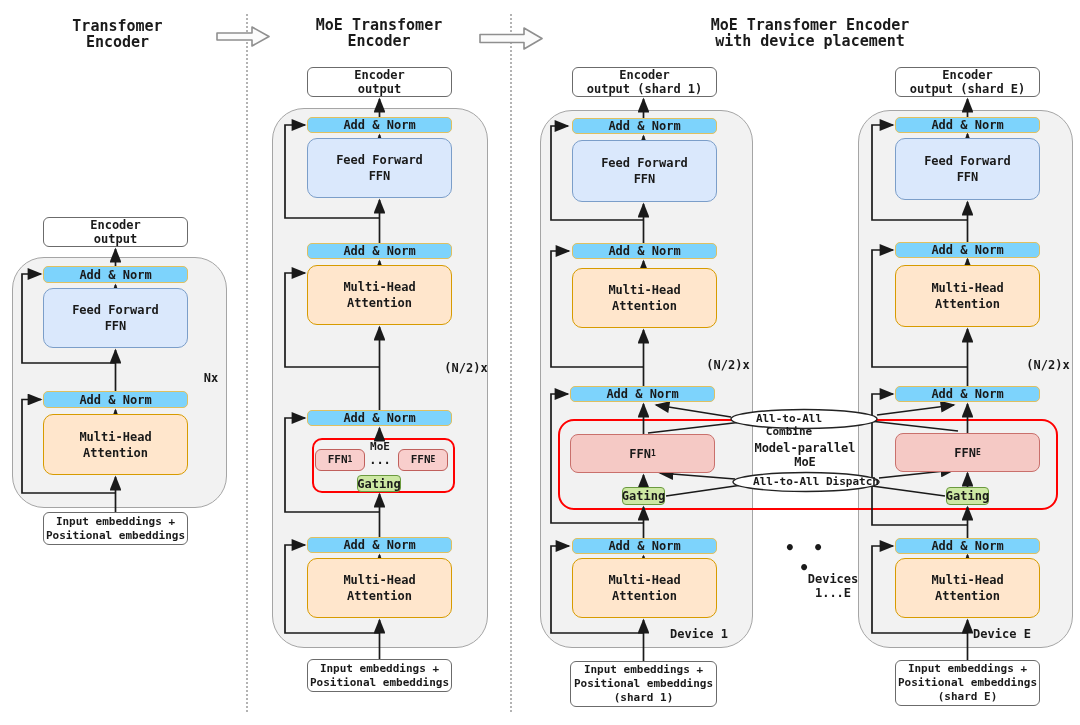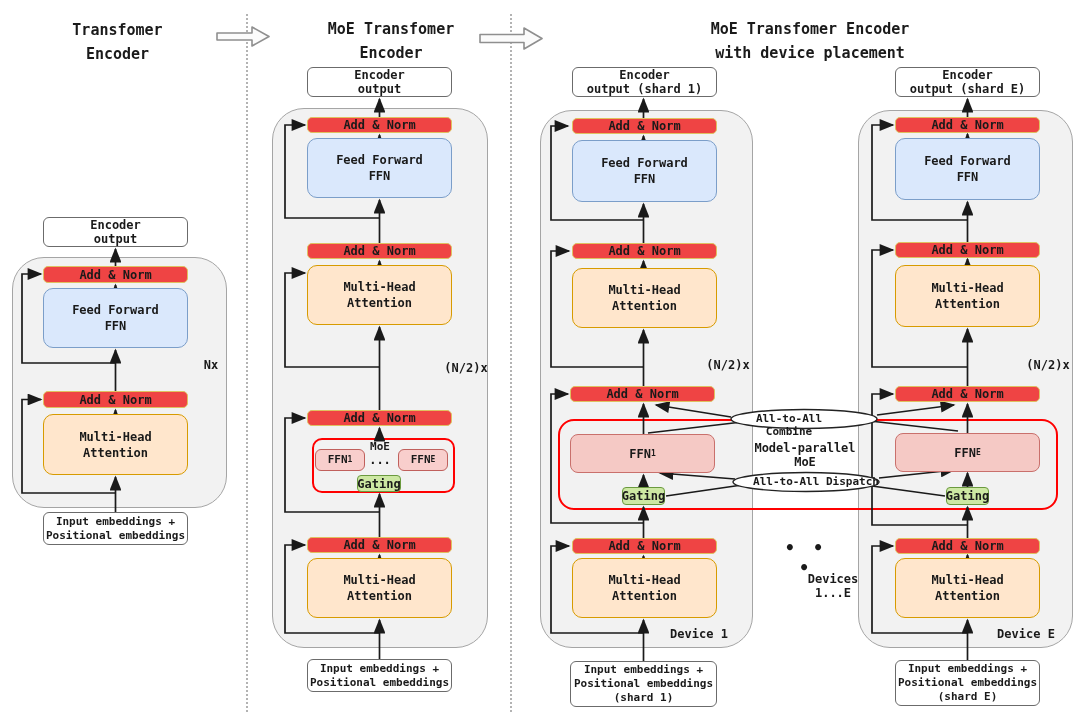--- a/index.html
+++ b/index.html
@@ -8,45 +8,45 @@
     font-family:"DejaVu Sans Mono","Liberation Mono",monospace;color:#1a1a1a;
   }
   .vsep{position:absolute;width:0;border-left:2px dotted #b3b3b3;top:14px;height:698px;z-index:0;}
   .container{position:absolute;background:#F2F2F2;border:1.4px solid #A5A5A5;border-radius:32px;z-index:1;box-sizing:border-box;}
   .redbox{position:absolute;border:2.5px solid #FF0000;border-radius:16px;z-index:2;box-sizing:border-box;}
   svg.wires{position:absolute;left:0;top:0;z-index:3;pointer-events:none;}
   .box{
     position:absolute;box-sizing:border-box;display:flex;align-items:center;justify-content:center;
     text-align:center;font-weight:bold;white-space:pre-line;z-index:4;line-height:14px;
   }
-  .yellow{background:#ef4444;border:1.3px solid #DFC060;border-radius:5px;font-size:12px;text-align:right;}
+  .yellow{background:#7dd3fc;border:1.3px solid #DFC060;border-radius:5px;font-size:12px;text-align:right;}
   .blue{background:#DAE8FC;border:1.3px solid #7B9EC9;border-radius:10px;font-size:12px;line-height:16px;}
   .orange{background:#FFE6CC;border:1.3px solid #D79B00;border-radius:10px;font-size:12px;line-height:16px;}
   .white{background:#ffffff;border:1.2px solid #6b6b6b;border-radius:6px;font-size:12px;line-height:14px;}
   .whitesm{font-size:11px;line-height:14px;}
   .pinkS{background:#F8CECC;border:1.3px solid #C0605C;border-radius:6px;font-size:11px;}
   .pinkL{background:#F5C9C5;border:1.3px solid #C9706C;border-radius:8px;font-size:12px;}
   .green{background:#CDE8A3;border:1.3px solid #6B9A3F;border-radius:4px;font-size:12px;}
   .lbl{position:absolute;font-weight:bold;text-align:center;white-space:pre-line;z-index:5;}
-  .title{font-size:15px;line-height:24px;}
+  .title{font-size:15px;line-height:16px;}
   .small{font-size:12px;line-height:14px;}
   .tiny{font-size:11px;line-height:13px;}
   sub{font-size:8px;line-height:1;}
 </style>
 </head>
 <body>
 
 <div id="stage">
 
   <div class="vsep" style="left:246px"></div>
   <div class="vsep" style="left:510px"></div>
 
   <div class="lbl title" style="left:40px;top:18px;width:155px">Transfomer
 Encoder</div>
-  <div class="lbl title" style="left:311px;top:17px;width:160px">MoE Transfomer
+  <div class="lbl title" style="left:299px;top:17px;width:160px">MoE Transfomer
 Encoder</div>
   <div class="lbl title" style="left:690px;top:17px;width:240px">MoE Transfomer Encoder
 with device placement</div>
 
   <div class="container" style="left:12px;top:257px;width:215px;height:251px"></div>
   <div class="container" style="left:272px;top:108px;width:216px;height:540px"></div>
   <div class="container" style="left:540px;top:110px;width:213px;height:538px"></div>
   <div class="container" style="left:858px;top:110px;width:215px;height:538px"></div>
 
   <div class="redbox" style="left:312px;top:438px;width:143px;height:55px;border-radius:10px;border-width:2px"></div>
@@ -135,21 +135,21 @@
       <ellipse cx="804" cy="419" rx="73" ry="9.5"></ellipse>
       <ellipse cx="806" cy="482" rx="73" ry="9.5"></ellipse>
     </g>
   </svg>
 
   <div class="box white" style="left:43px;top:217px;width:145px;height:30px"><span>Encoder
 output</span></div>
   <div class="box yellow" style="left:43px;top:266px;width:145px;height:17px"><span>Add &amp; Norm</span></div>
   <div class="box blue" style="left:43px;top:288px;width:145px;height:60px"><span>Feed Forward
 FFN</span></div>
-  <div class="lbl small" style="left:196px;top:358px;width:30px">Nx</div>
+  <div class="lbl small" style="left:196px;top:371px;width:30px">Nx</div>
   <div class="box yellow" style="left:43px;top:391px;width:145px;height:17px"><span>Add &amp; Norm</span></div>
   <div class="box orange" style="left:43px;top:414px;width:145px;height:61px"><span>Multi-Head
 Attention</span></div>
   <div class="box white whitesm" style="left:43px;top:512px;width:145px;height:33px"><span>Input embeddings +
 Positional embeddings</span></div>
 
   <div class="box white" style="left:307px;top:67px;width:145px;height:30px"><span>Encoder
 output</span></div>
   <div class="box yellow" style="left:307px;top:117px;width:145px;height:16px"><span>Add &amp; Norm</span></div>
   <div class="box blue" style="left:307px;top:138px;width:145px;height:60px"><span>Feed Forward
@@ -206,18 +206,18 @@
   <div class="box yellow" style="left:895px;top:242px;width:145px;height:16px"><span>Add &amp; Norm</span></div>
   <div class="box orange" style="left:895px;top:265px;width:145px;height:62px"><span>Multi-Head
 Attention</span></div>
   <div class="lbl small" style="left:1022px;top:358px;width:52px">(N/2)x</div>
   <div class="box yellow" style="left:895px;top:386px;width:145px;height:16px"><span>Add &amp; Norm</span></div>
   <div class="box pinkL" style="left:895px;top:433px;width:145px;height:39px"><span>FFN</span><sub>E</sub></div>
   <div class="box green" style="left:946px;top:487px;width:43px;height:18px"><span>Gating</span></div>
   <div class="box yellow" style="left:895px;top:538px;width:145px;height:16px"><span>Add &amp; Norm</span></div>
   <div class="box orange" style="left:895px;top:558px;width:145px;height:60px"><span>Multi-Head
 Attention</span></div>
-  <div class="lbl small" style="left:995px;top:627px;width:62px">Device E</div>
+  <div class="lbl small" style="left:971px;top:627px;width:62px">Device E</div>
   <div class="box white whitesm" style="left:895px;top:660px;width:145px;height:46px"><span>Input embeddings +
 Positional embeddings
 (shard E)</span></div>
 
 </div>
 
 </body></html>

